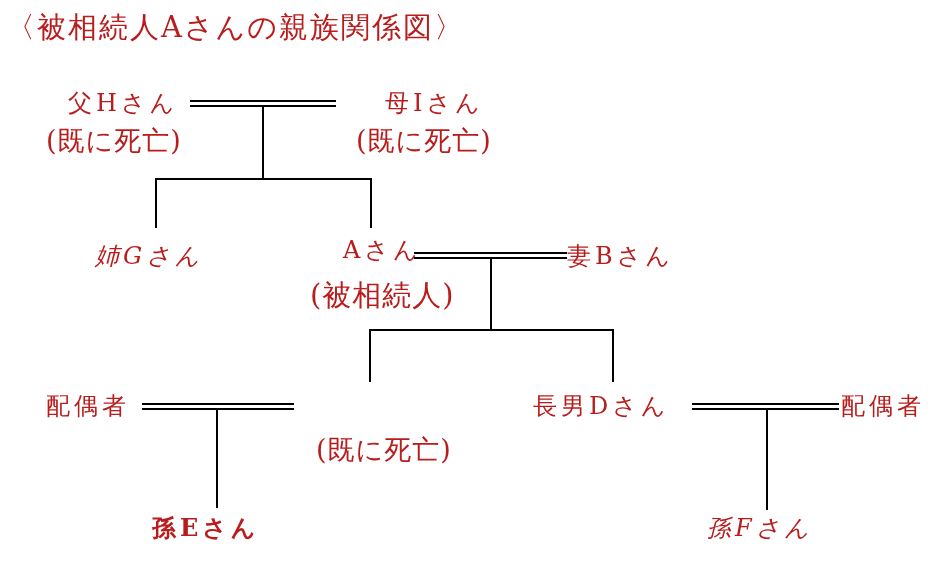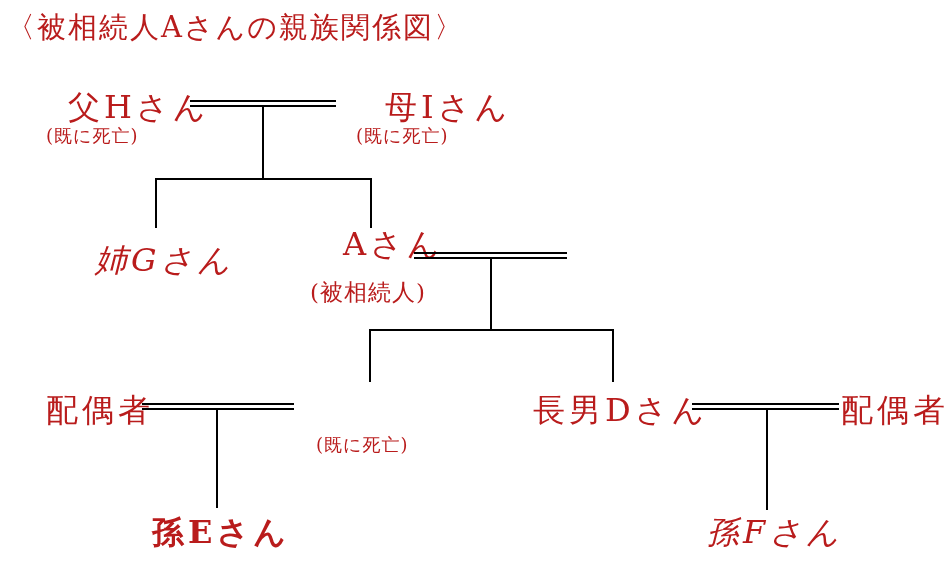--- a/index.html
+++ b/index.html
@@ -20,28 +20,28 @@
   .title {
     position: absolute;
     left: 6px;
     top: 8px;
     font-size: 29px;
     letter-spacing: 2px;
     white-space: nowrap;
   }
   .name {
     position: absolute;
-    font-size: 32px;
+    font-size: 24px;
     letter-spacing: 4px;
     line-height: 1;
     white-space: nowrap;
   }
   .note {
     position: absolute;
-    font-size: 18px;
+    font-size: 27px;
     letter-spacing: 1px;
     line-height: 1;
     white-space: nowrap;
   }
   .mline {
     position: absolute;
     height: 7px;
     border-top: 2px solid #000;
     border-bottom: 2px solid #000;
     box-sizing: border-box;
@@ -69,23 +69,24 @@
   <div class="name" style="left:337px; top:91px;margin-left:48px;">母Iさん</div>
   <div class="note" style="left:46px; top:127px;">(既に死亡)</div>
   <div class="note" style="left:356px; top:127px;">(既に死亡)</div>
 
   <div class="vline" style="left:262px; top:107px; height:73px;"></div>
   <div class="hline" style="left:155px; top:178px; width:217px;"></div>
   <div class="vline" style="left:155px; top:178px; height:50px;"></div>
   <div class="vline" style="left:370px; top:178px; height:50px;"></div>
 
   <div class="name" style="left:95px; top:244px;font-style:italic;">姉Gさん</div>
-  <div class="name" style="left:343px; top:228px;">Aさん</div>
+  <div class="name" style="left:343px; top:238px;">Aさん</div>
   <div class="mline" style="left:414px; top:252px; width:153px;"></div>
-  <div class="note" style="left:310px; top:281px; font-size:23px;">(被相続人)</div>
+  <div class="name" style="left:567px; top:244px;">妻Bさん</div>
+  <div class="note" style="left:310px; top:281px; font-size:29px;">(被相続人)</div>
 
   <div class="vline" style="left:490px; top:259px; height:71px;"></div>
   <div class="hline" style="left:369px; top:329px; width:245px;"></div>
   <div class="vline" style="left:369px; top:329px; height:53px;"></div>
   <div class="vline" style="left:612px; top:329px; height:53px;"></div>
 
   <div class="name" style="left:46px; top:394px;">配偶者</div>
   <div class="mline" style="left:142px; top:403px; width:152px;"></div>
   <div class="note" style="left:316px; top:436px;">(既に死亡)</div>
 

